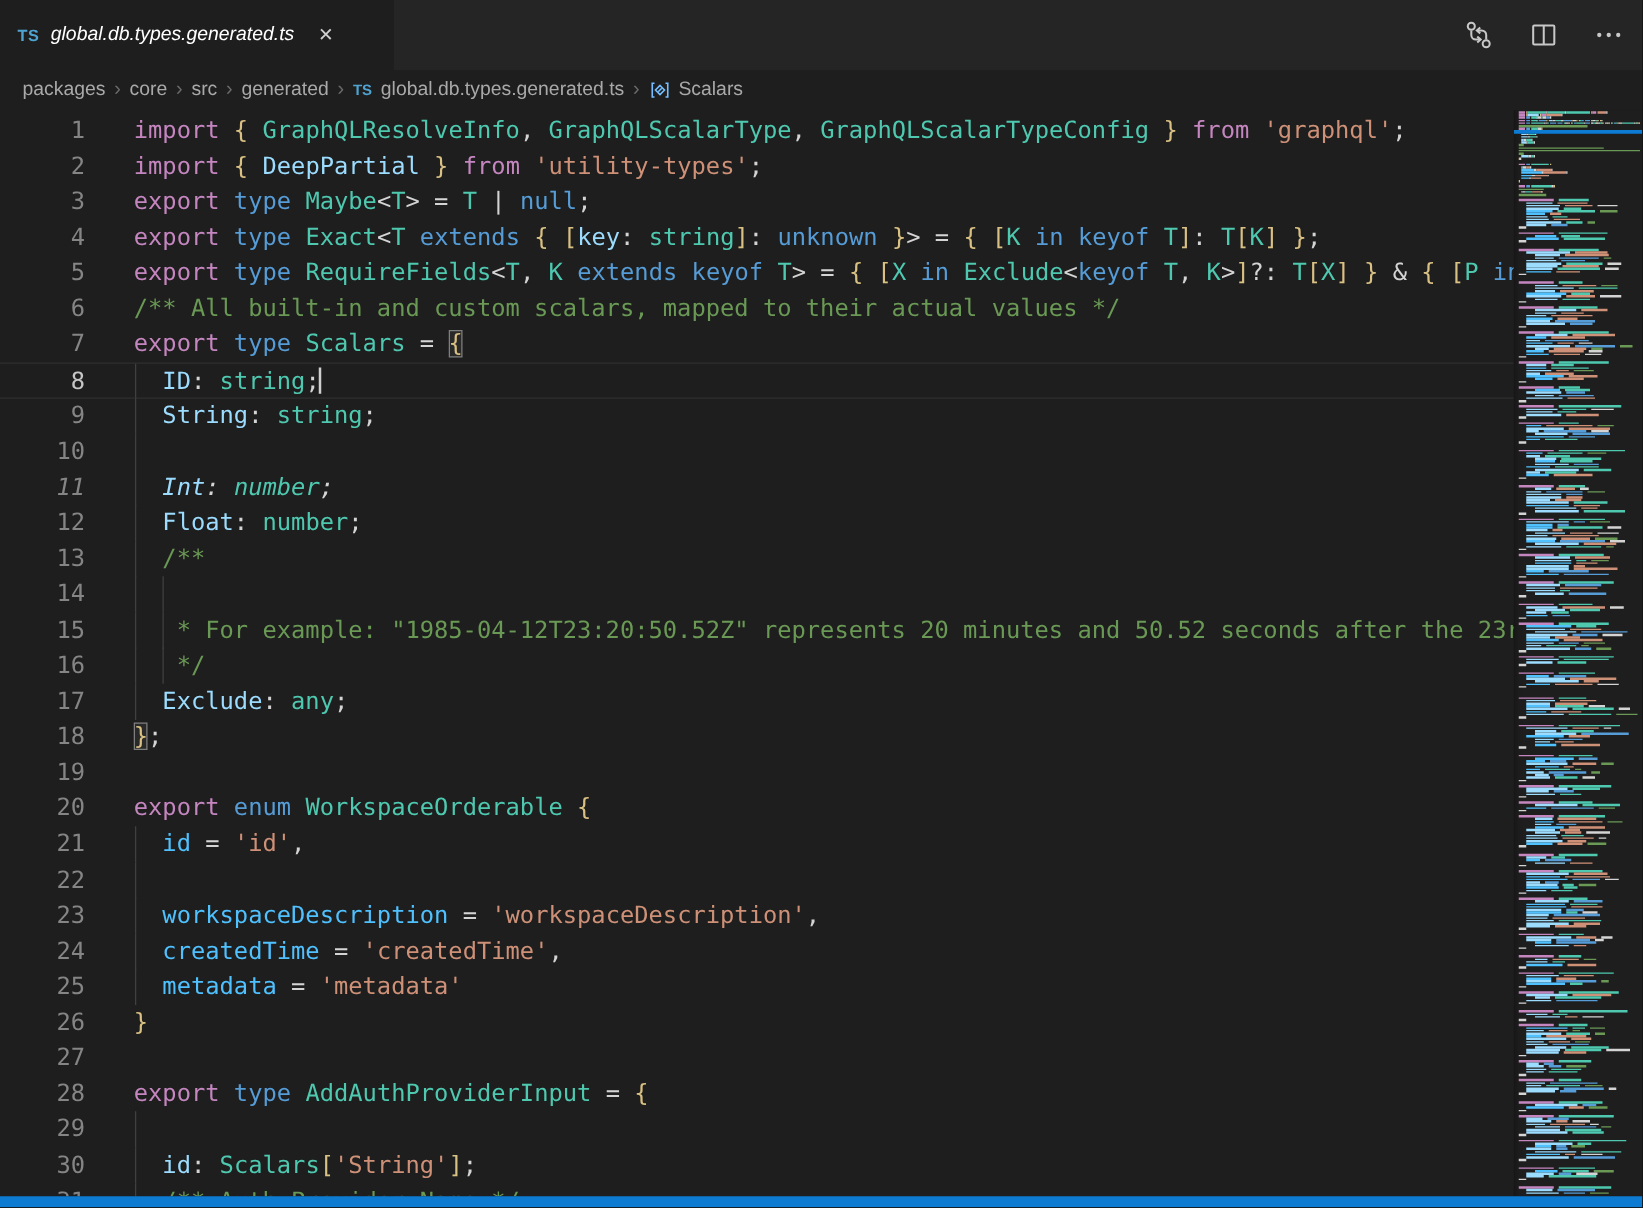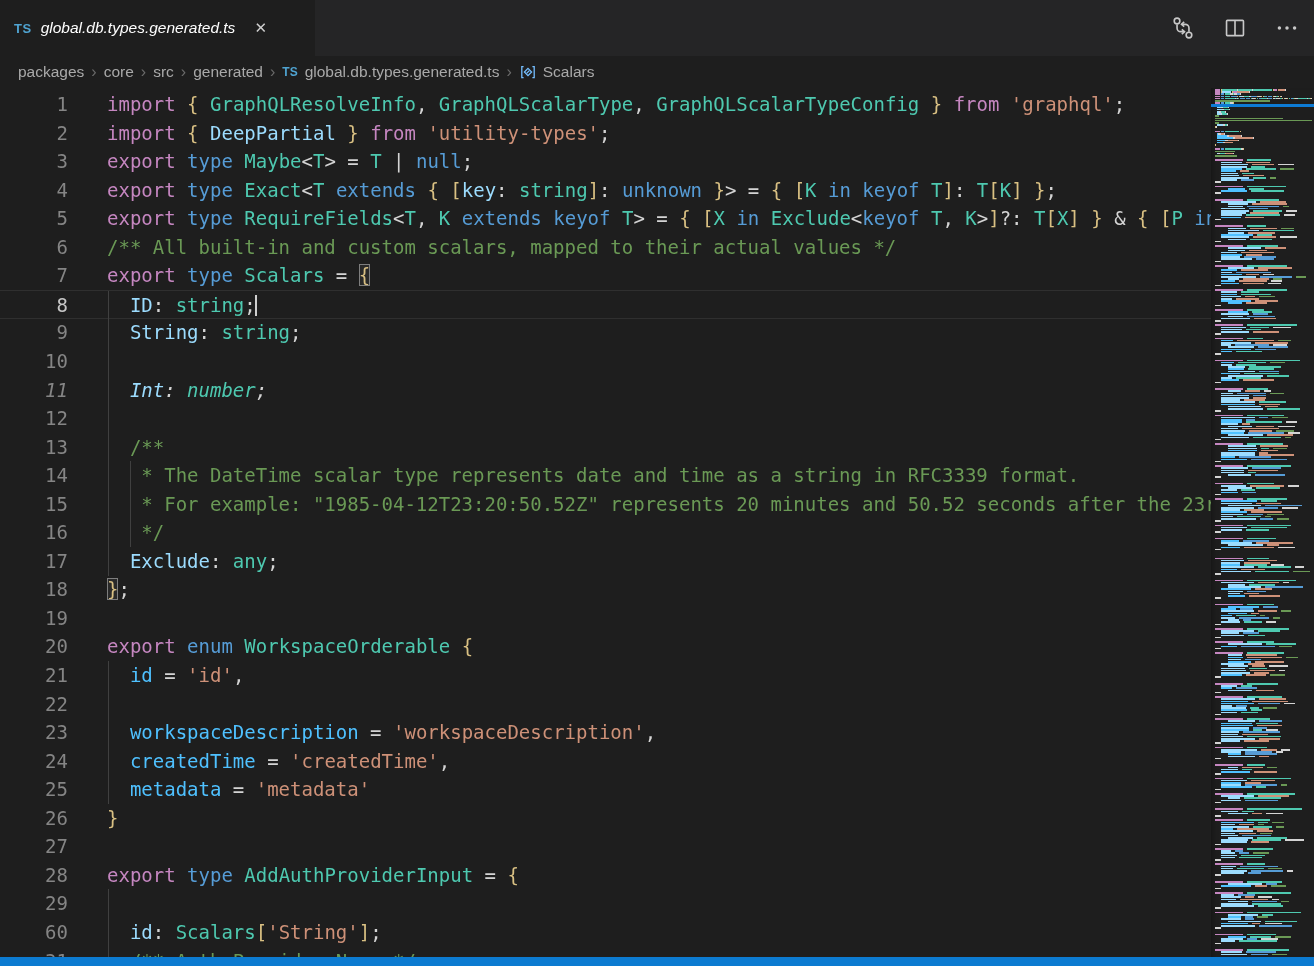--- a/index.html
+++ b/index.html
@@ -166,31 +166,31 @@
           <div class="guide" style="left: 107.5px;"></div>
         </div>
         <div class="code-line" style="top: 287.5px; font-style: italic;">
           <div class="ln">11</div>
           <div class="guide" style="left: 107.5px;"></div>
           <div class="code"><span class="tok" style="color: rgb(212, 212, 212);">  </span><span class="tok" style="color: rgb(156, 220, 254);">Int</span><span class="tok" style="color: rgb(212, 212, 212);">: </span><span class="tok" style="color: rgb(78, 201, 176);">number</span><span class="tok" style="color: rgb(212, 212, 212);">;</span></div>
         </div>
         <div class="code-line" style="top: 316.05px;">
           <div class="ln">12</div>
           <div class="guide" style="left: 107.5px;"></div>
+          <div class="code"><span class="tok" style="color: rgb(212, 212, 212);">  </span><span class="tok" style="color: rgb(156, 220, 254);">Float</span><span class="tok" style="color: rgb(212, 212, 212);">: </span><span class="tok" style="color: rgb(78, 201, 176);">number</span><span class="tok" style="color: rgb(212, 212, 212);">;</span></div>
         </div>
         <div class="code-line" style="top: 344.6px;">
           <div class="ln">13</div>
           <div class="guide" style="left: 107.5px;"></div>
           <div class="code"><span class="tok" style="color: rgb(106, 153, 85);">  /**</span></div>
         </div>
         <div class="code-line" style="top: 373.15px;">
           <div class="ln">14</div>
           <div class="guide" style="left: 107.5px;"></div>
           <div class="guide" style="left: 130.38px;"></div>
-          <div class="code"><span class="tok" style="color: rgb(106, 153, 85);">   * The DateTime scalar type represents date and time as a string in RFC3339 format.</span></div>
         </div>
         <div class="code-line" style="top: 401.7px;">
           <div class="ln">15</div>
           <div class="guide" style="left: 107.5px;"></div>
           <div class="guide" style="left: 130.38px;"></div>
           <div class="code"><span class="tok" style="color: rgb(106, 153, 85);">   * For example: "1985-04-12T23:20:50.52Z" represents 20 minutes and 50.52 seconds after the 23rd hour of April 12th, 1985 in UTC.</span></div>
         </div>
         <div class="code-line" style="top: 430.25px;">
           <div class="ln">16</div>
           <div class="guide" style="left: 107.5px;"></div>
@@ -248,21 +248,21 @@
         </div>
         <div class="code-line" style="top: 772.85px;">
           <div class="ln">28</div>
           <div class="code"><span class="tok" style="color: rgb(197, 134, 192);">export</span><span class="tok" style="color: rgb(212, 212, 212);"> </span><span class="tok" style="color: rgb(86, 156, 214);">type</span><span class="tok" style="color: rgb(212, 212, 212);"> </span><span class="tok" style="color: rgb(78, 201, 176);">AddAuthProviderInput</span><span class="tok" style="color: rgb(212, 212, 212);"> = </span><span class="tok" style="color: rgb(217, 192, 131);">{</span></div>
         </div>
         <div class="code-line" style="top: 801.4px;">
           <div class="ln">29</div>
           <div class="guide" style="left: 107.5px;"></div>
         </div>
         <div class="code-line" style="top: 829.95px;">
-          <div class="ln">60</div>
+          <div class="ln">30</div>
           <div class="guide" style="left: 107.5px;"></div>
           <div class="code"><span class="tok" style="color: rgb(212, 212, 212);">  </span><span class="tok" style="color: rgb(156, 220, 254);">id</span><span class="tok" style="color: rgb(212, 212, 212);">: </span><span class="tok" style="color: rgb(78, 201, 176);">Scalars</span><span class="tok" style="color: rgb(217, 192, 131);">[</span><span class="tok" style="color: rgb(206, 145, 120);">'String'</span><span class="tok" style="color: rgb(217, 192, 131);">]</span><span class="tok" style="color: rgb(212, 212, 212);">;</span></div>
         </div>
         <div class="code-line" style="top: 858.5px;">
           <div class="ln">31</div>
           <div class="guide" style="left: 107.5px;"></div>
           <div class="code"><span class="tok" style="color: rgb(106, 153, 85);">  /** Auth Provider Name */</span></div>
         </div>
       </div>
   </div>

